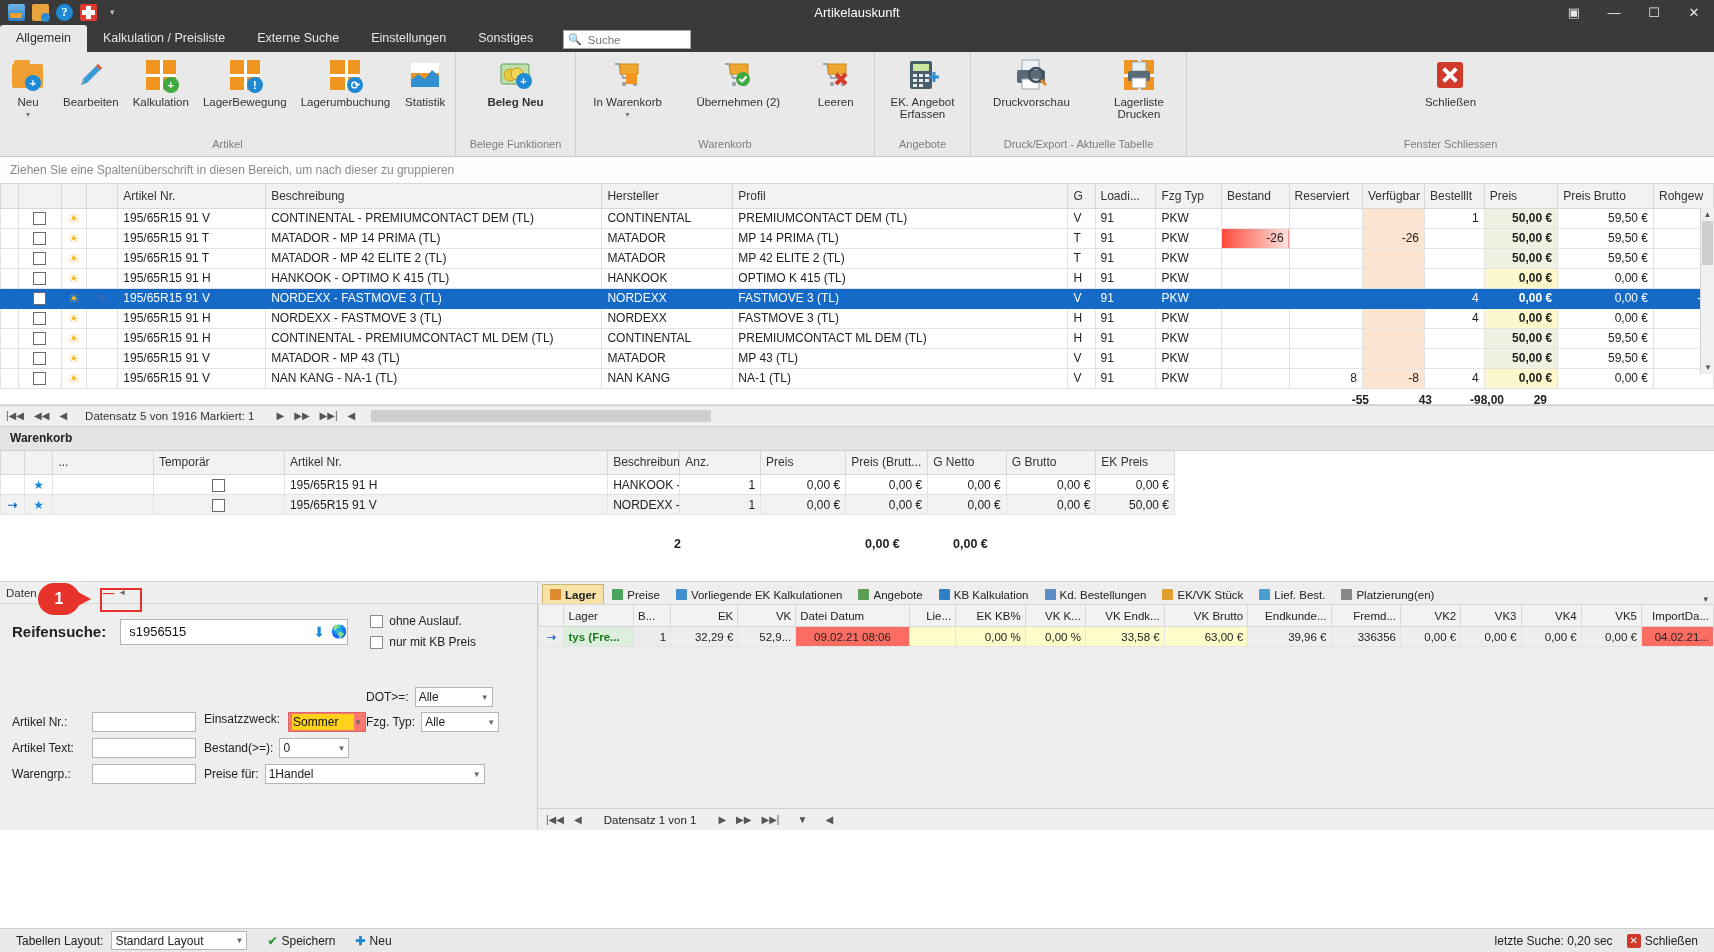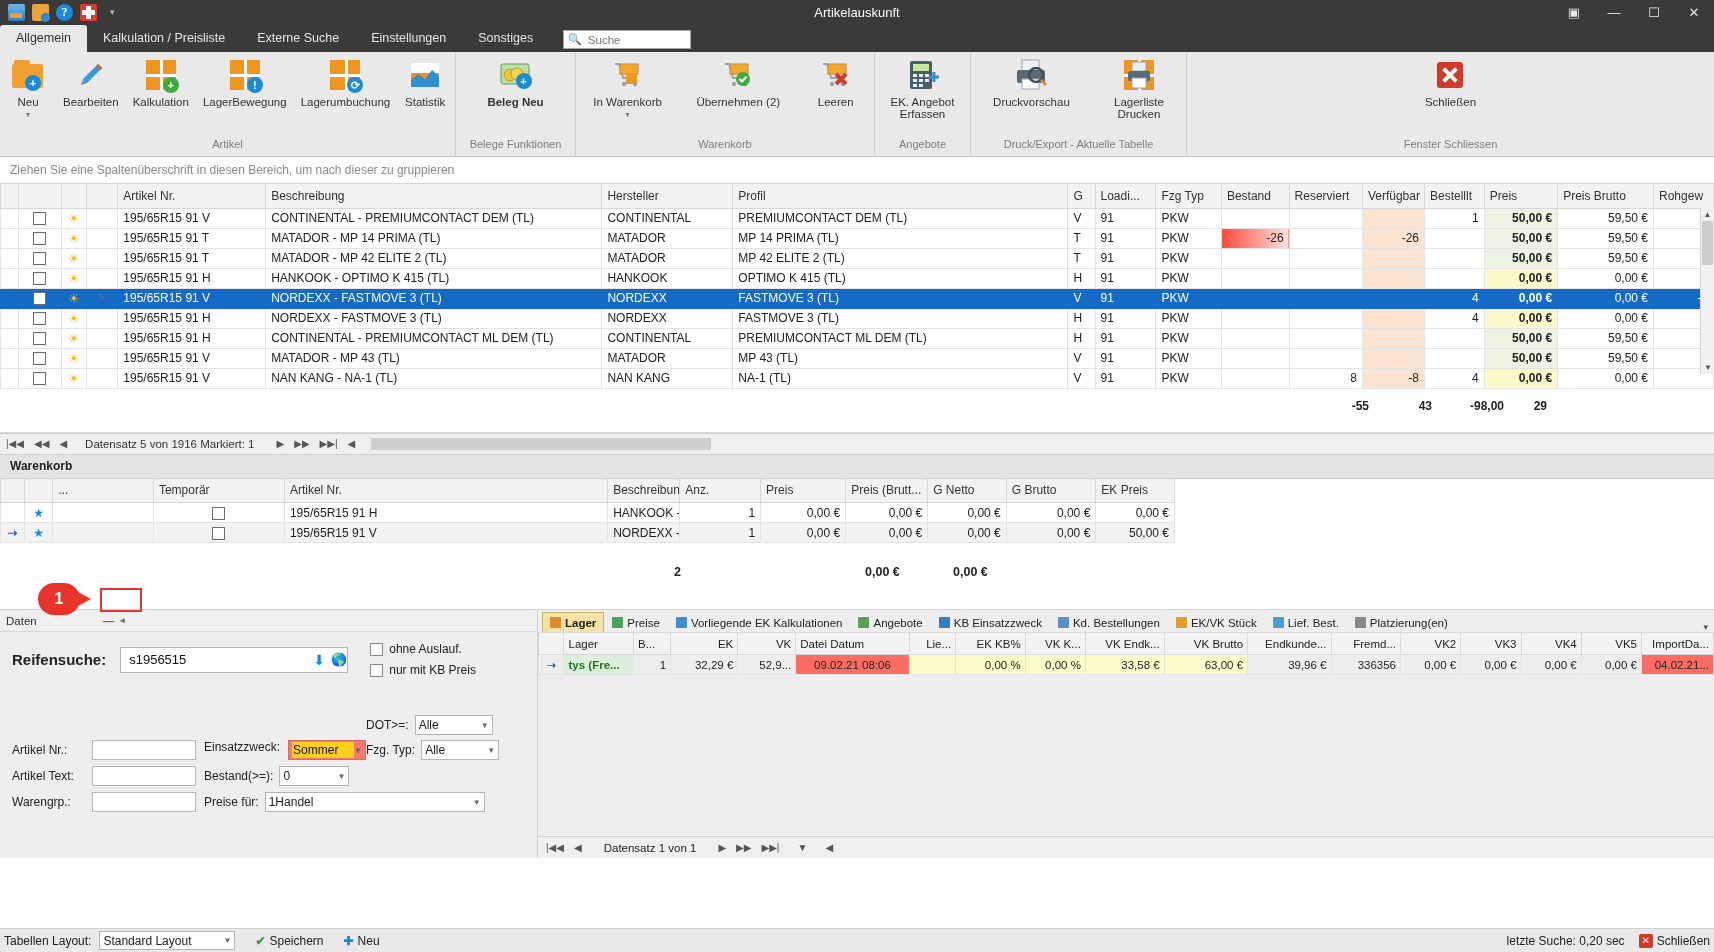--- a/index.html
+++ b/index.html
@@ -96,21 +96,21 @@
   .cb { display:inline-block; width:13px; height:13px; border:1px solid #6b6b6b; background:#fff;
         vertical-align:middle; }
   .sun { color:#f5b921; font-size:13px; }
   .arrow { color:#1569c7; font-weight:bold; }
   .c-preis { background:#eef2e2; font-weight:bold; }
   .c-preis-y { background:#fdf8cb; font-weight:bold; }
   .c-verf { background:#fce4d0; }
   .c-neg { background:linear-gradient(90deg,#fb4a3a,#fde3de); text-align:right; }
   .pencil { color:#4a6fa5; font-size:11px; }
   
-  #grid-sum { height:38px; background:#fff; border-bottom:1px solid #dcdcdc;margin-top:6px; }
+  #grid-sum { height:16px; background:#fff; border-bottom:1px solid #dcdcdc; }
   #grid-nav {
     height:22px; background:#efefef; border-top:1px solid #d0d0d0; border-bottom:1px solid #d0d0d0;
     display:flex; align-items:center; font-size:11.5px; color:#333; gap:6px; padding:0 4px;
   }
   .navbtn { color:#555; font-size:10px; padding:0 2px; cursor:default;}
   #grid-nav .hscroll { flex:0 0 340px; height:12px; background:#cfcfcf; margin-left:8px; }
   
   #wk-title { height:24px; background:#e4e4e4; border-bottom:1px solid #cfcfcf;
               display:flex; align-items:center; padding-left:10px; font-weight:bold; font-size:12px;}
   #wk-sum { height:66px; background:#fff; position:relative; }
@@ -165,21 +165,21 @@
   table.lgrid th { background:#f2f2f2; border:1px solid #d8d8d8; font-weight:normal;
                    padding:3px 4px; height:22px; text-align:left; white-space:nowrap; overflow:hidden;}
   table.lgrid td { border:1px solid #e3e3e3; padding:2px 4px; height:20px; white-space:nowrap; overflow:hidden;}
   .hl-red { background:#fb6d63; }
   .hl-yellow { background:#fffccc; }
   #lnav { height:22px; background:#efefef; border-top:1px solid #d0d0d0;
           display:flex; align-items:center; font-size:11.5px; gap:6px; padding:0 6px;}
   
   #status {
     position:absolute; left:0; bottom:0; width:1714px; height:24px; background:#e9e9e9;
-    border-top:1px solid #cfcfcf; display:flex; align-items:center; padding:0 4px; gap:8px; font-size:12px;
+    border-top:1px solid #cfcfcf; display:flex; align-items:center; padding:0 16px; gap:8px; font-size:12px;
   }
   .st-btn { display:flex; align-items:center; gap:4px; color:#222; }
   .chkmark { color:#2f9e3f; font-weight:bold;}
   .plus { color:#1b8ad6; font-weight:bold;}
   #status .right { margin-left:auto; display:flex; align-items:center; gap:14px;}
   .xred { width:14px;height:14px;background:#cf3a2a;color:#fff;font-size:10px;text-align:center;
           line-height:14px;border-radius:2px;}
 </style>
 </head>
 <body>
@@ -829,21 +829,21 @@
         <div class="dtab">
           <span class="tico" style="background: rgb(63, 143, 208);"></span>
           <span>Vorliegende EK Kalkulationen</span>
         </div>
         <div class="dtab">
           <span class="tico" style="background: rgb(90, 158, 90);"></span>
           <span>Angebote</span>
         </div>
         <div class="dtab">
           <span class="tico" style="background: rgb(47, 127, 196);"></span>
-          <span>KB Einsatzzweck</span>
+          <span>KB Kalkulation</span>
         </div>
         <div class="dtab">
           <span class="tico" style="background: rgb(90, 142, 196);"></span>
           <span>Kd. Bestellungen</span>
         </div>
         <div class="dtab">
           <span class="tico" style="background: rgb(224, 160, 48);"></span>
           <span>EK/VK Stück</span>
         </div>
         <div class="dtab">

